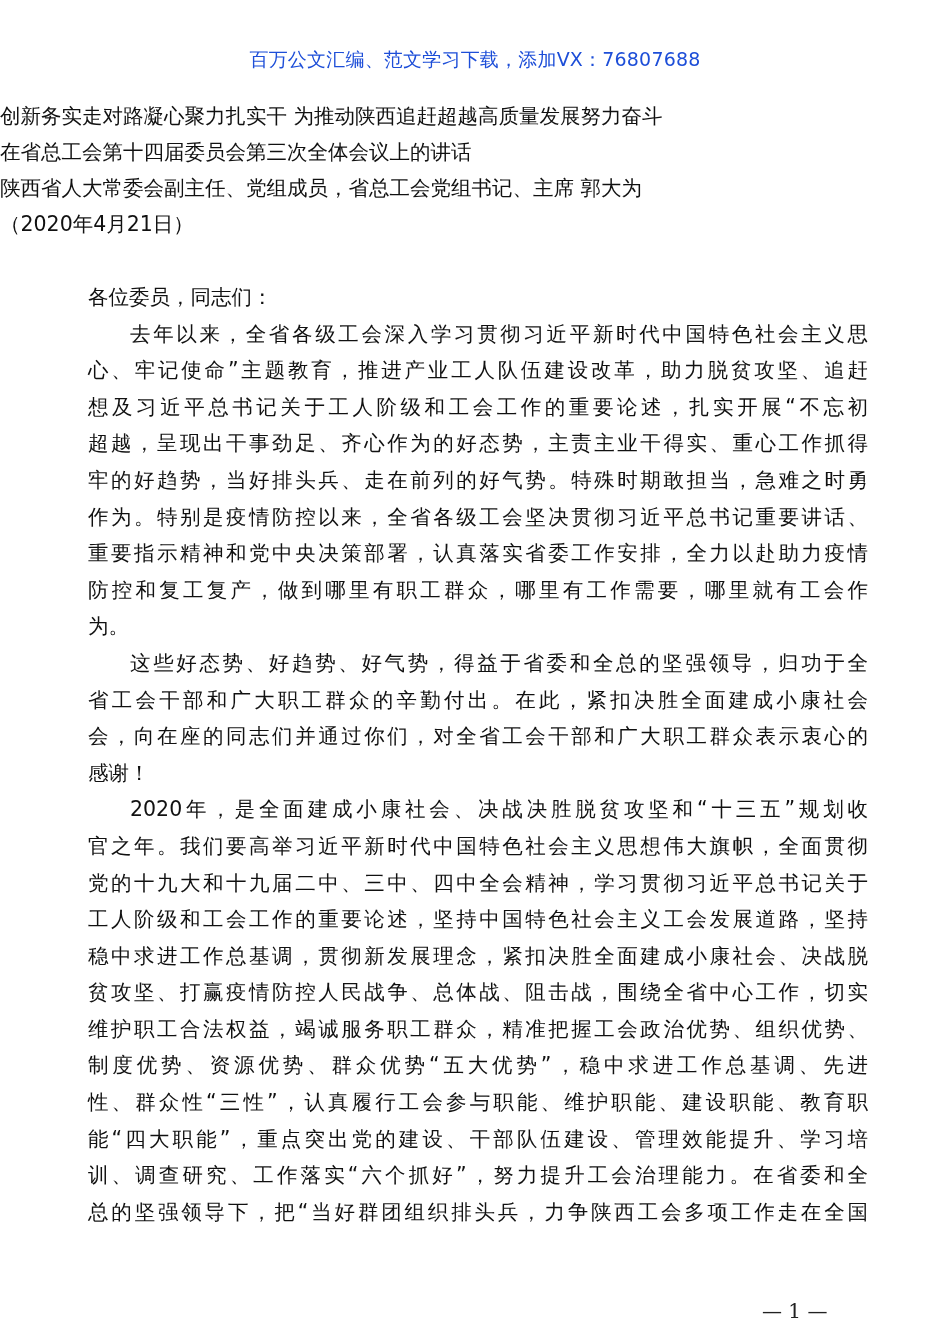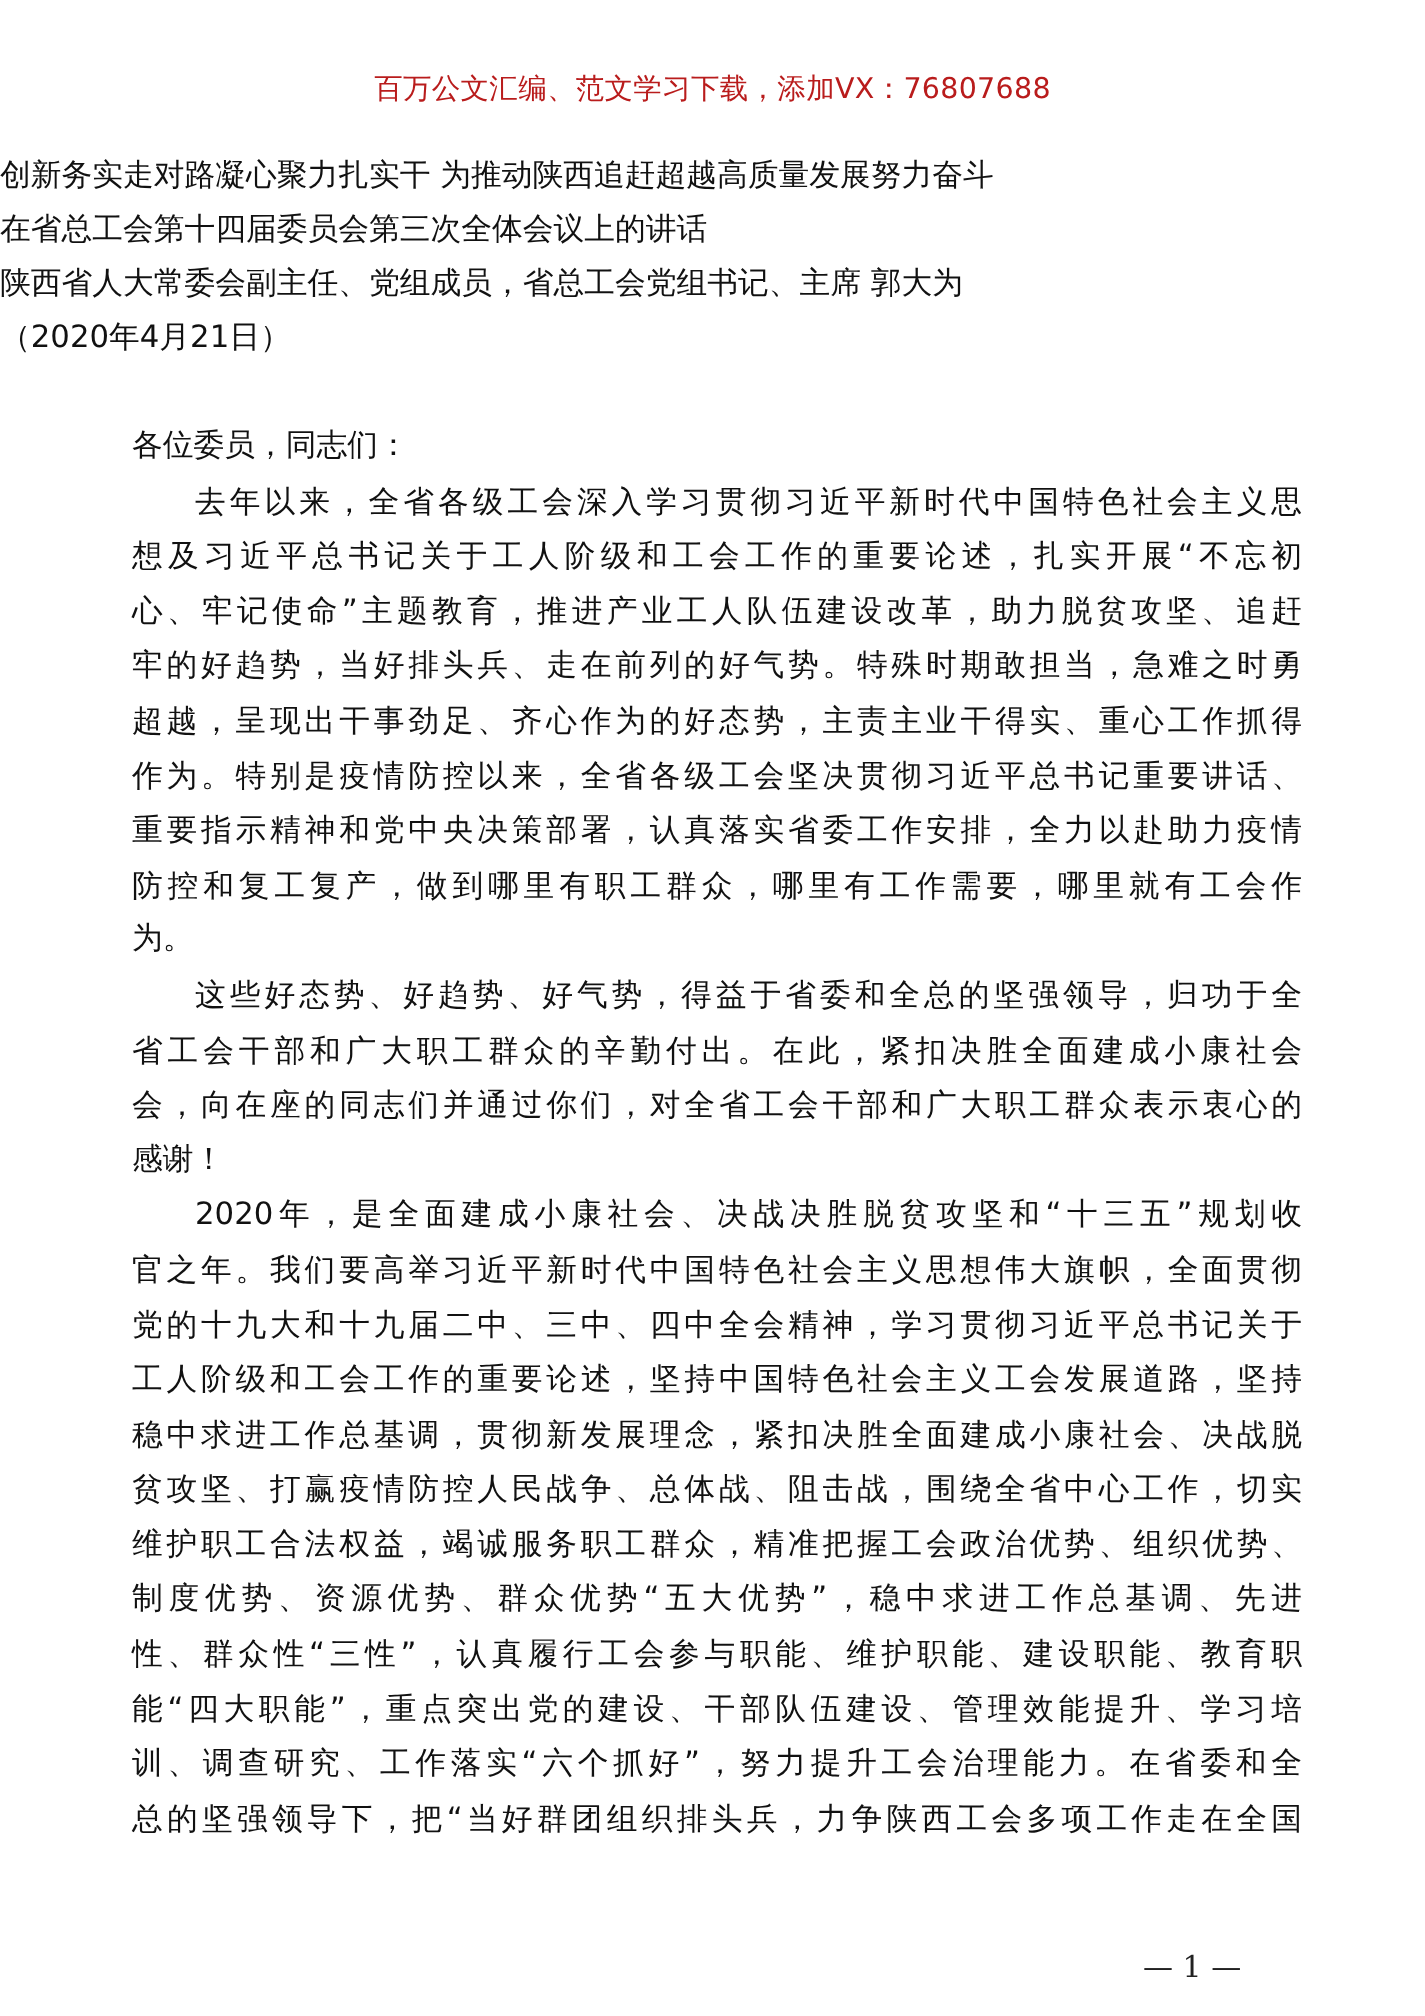--- a/index.html
+++ b/index.html
@@ -19,21 +19,21 @@
       position: absolute;
       left: 0; top: 0;
       width: 950px; height: 1344px;
     }
     .watermark {
       position: absolute;
       top: 46px;
       left: 0;
       width: 950px;
       text-align: center;
-      color: #b91c1c;
+      color: #1d4ed8;
       font-size: 19px;
       line-height: 26px;
       letter-spacing: 0.2px;
     }
     .heading {
       position: absolute;
       top: 98px;
       left: 0;
       width: 950px;
       text-align: left;
@@ -90,24 +90,24 @@
     <div class="hline">创新务实走对路凝心聚力扎实干  为推动陕西追赶超越高质量发展努力奋斗</div>
     <div class="hline">在省总工会第十四届委员会第三次全体会议上的讲话</div>
     <div class="hline">陕西省人大常委会副主任、党组成员，省总工会党组书记、主席  郭大为</div>
     <div class="hline">（2020年4月21日）</div>
   </div>
 
   <div class="body-text">
     <div class="line short">各位委员，同志们：</div>
 
     <div class="line indent">去年以来，全省各级工会深入学习贯彻习近平新时代中国特色社会主义思</div>
+    <div class="line">心、牢记使命”主题教育，推进产业工人队伍建设改革，助力脱贫攻坚、追赶</div>
     <div class="line">想及习近平总书记关于工人阶级和工会工作的重要论述，扎实开展“不忘初</div>
-    <div class="line">心、牢记使命”主题教育，推进产业工人队伍建设改革，助力脱贫攻坚、追赶</div>
+    <div class="line">超越，呈现出干事劲足、齐心作为的好态势，主责主业干得实、重心工作抓得</div>
     <div class="line">牢的好趋势，当好排头兵、走在前列的好气势。特殊时期敢担当，急难之时勇</div>
-    <div class="line">超越，呈现出干事劲足、齐心作为的好态势，主责主业干得实、重心工作抓得</div>
     <div class="line">作为。特别是疫情防控以来，全省各级工会坚决贯彻习近平总书记重要讲话、</div>
     <div class="line">重要指示精神和党中央决策部署，认真落实省委工作安排，全力以赴助力疫情</div>
     <div class="line">防控和复工复产，做到哪里有职工群众，哪里有工作需要，哪里就有工会作</div>
     <div class="line short">为。</div>
 
     <div class="line indent">这些好态势、好趋势、好气势，得益于省委和全总的坚强领导，归功于全</div>
     <div class="line">省工会干部和广大职工群众的辛勤付出。在此，紧扣决胜全面建成小康社会</div>
     <div class="line">会，向在座的同志们并通过你们，对全省工会干部和广大职工群众表示衷心的</div>
     <div class="line short">感谢！</div>
 

